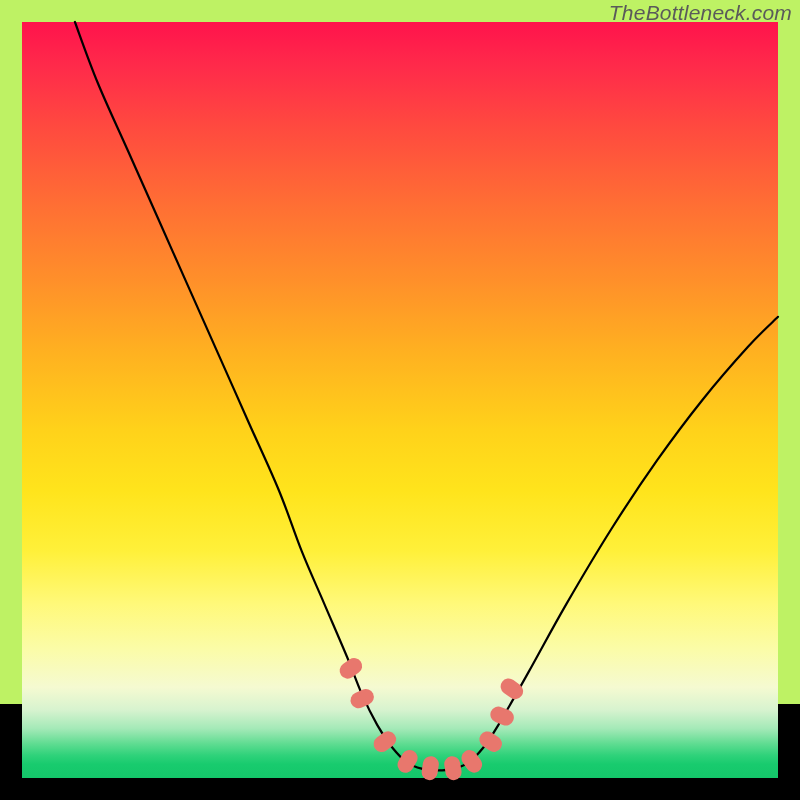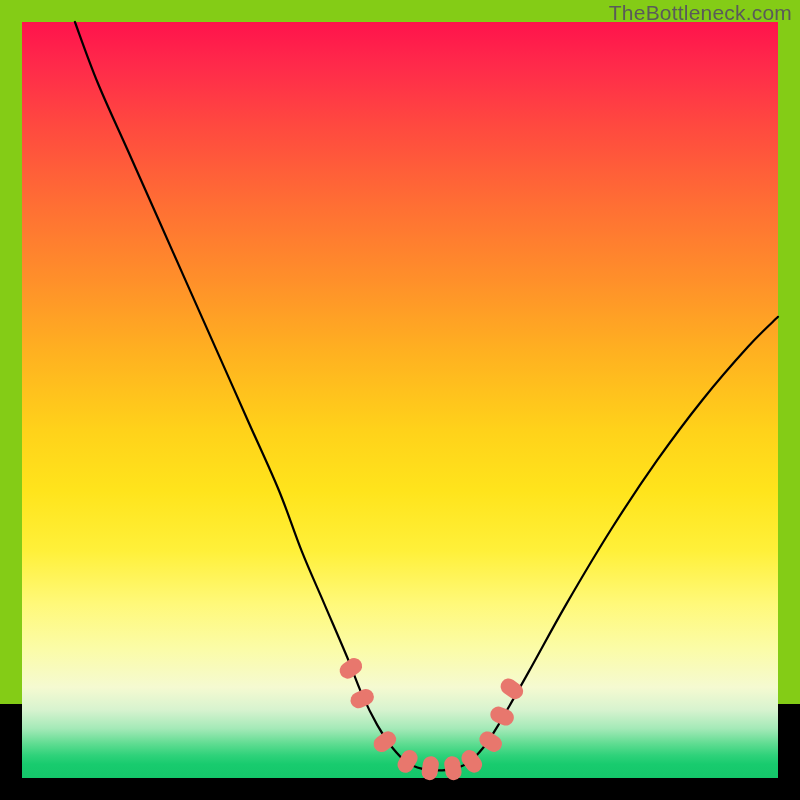--- a/index.html
+++ b/index.html
@@ -8,21 +8,22 @@
     width: 800px;
     height: 800px;
     background: #000;
     overflow: hidden;
     font-family: Arial, Helvetica, sans-serif;
   }
   .frame {
     position: relative;
     width: 800px;
     height: 704px;
-    background: #84cc16;
+    background: #bef264;
+    font-style: italic;
   }
   .plot {
     position: absolute;
     left: 22px;
     top: 22px;
     width: 756px;
     height: 756px;
     
     background: linear-gradient(
       to bottom,

